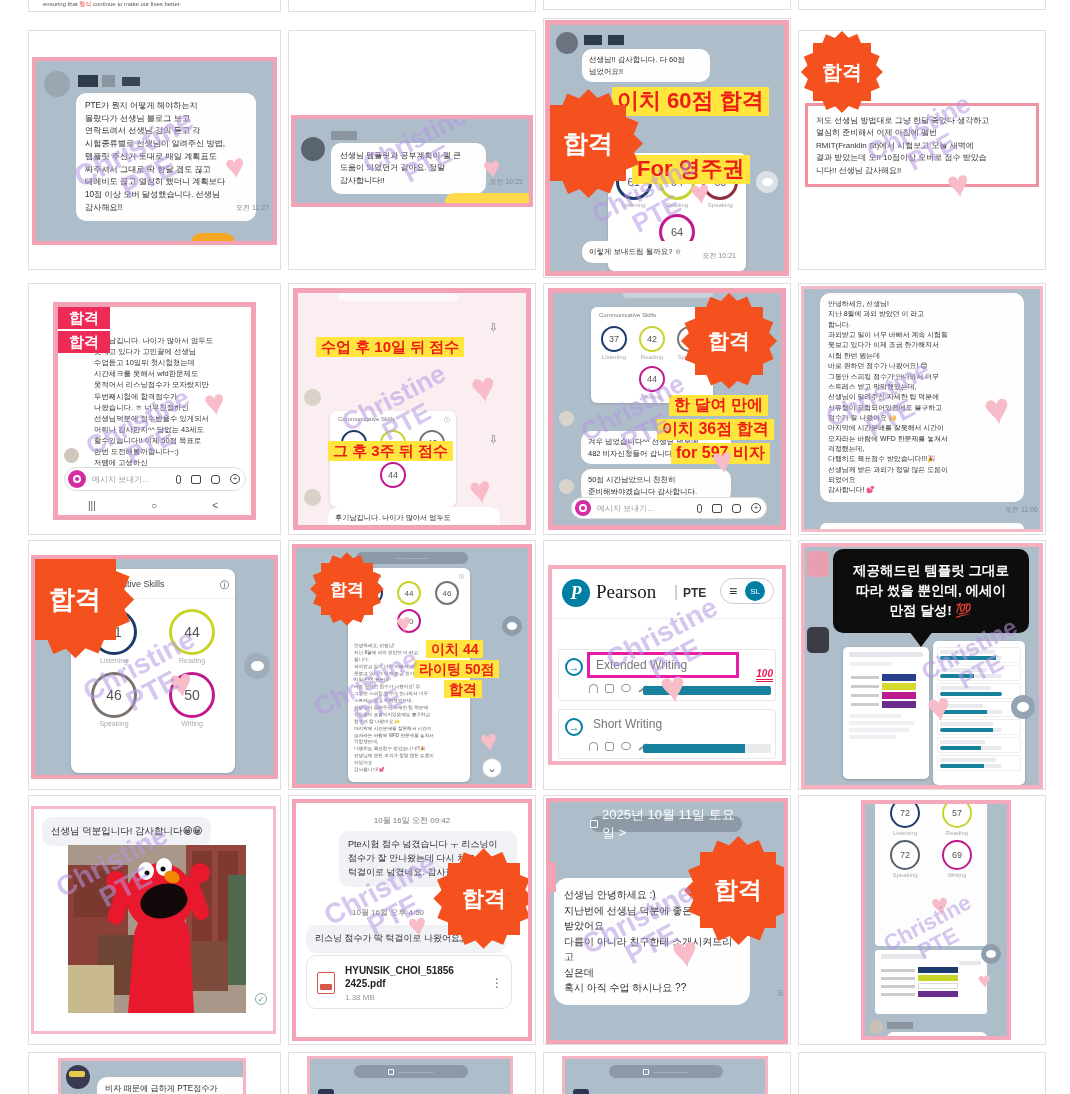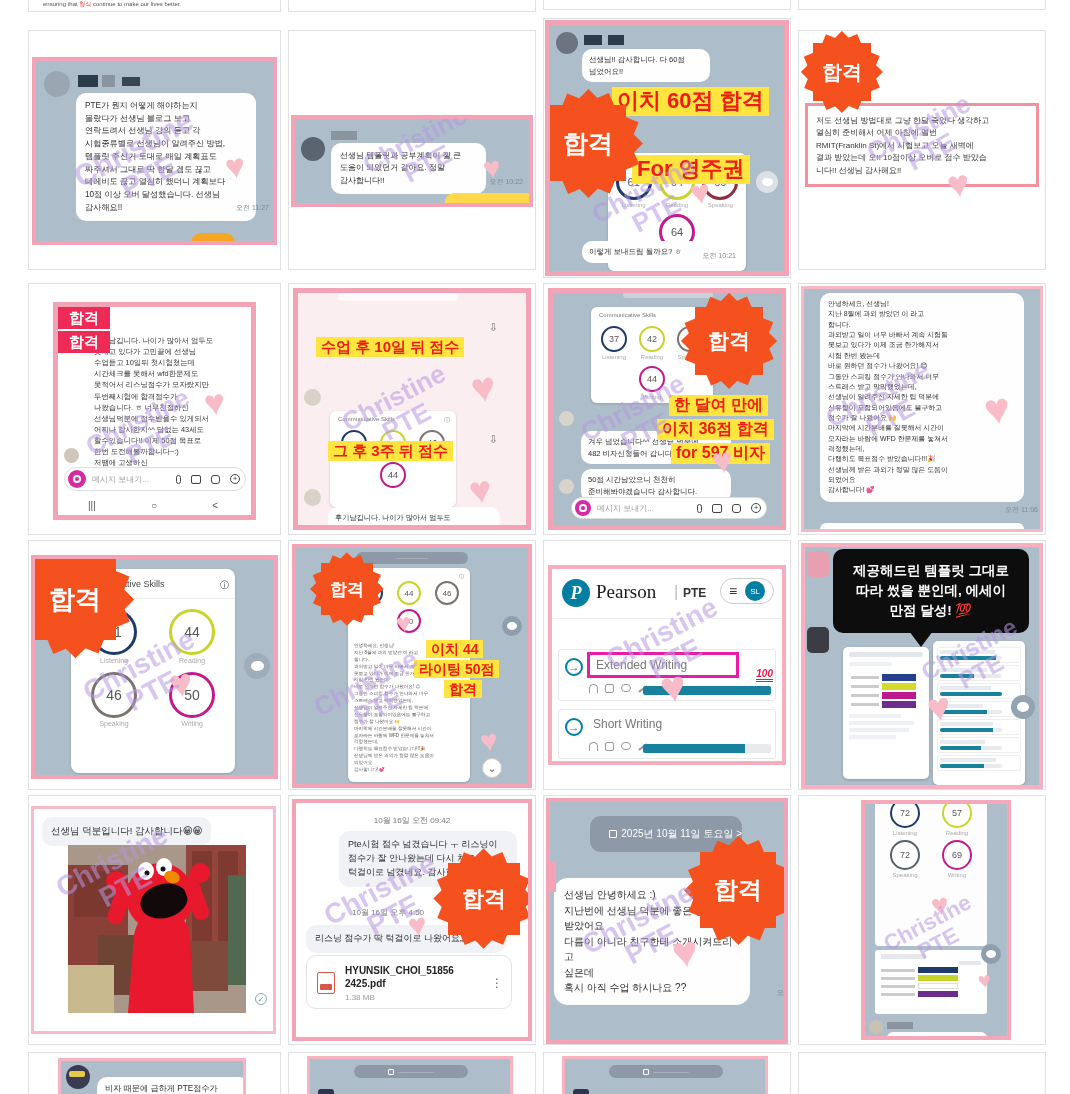--- a/index.html
+++ b/index.html
@@ -707,21 +707,21 @@
       </div>
       <div class="wm" style="left:30px;top:70px;font-size:28px;">
           <div>Christine</div>
           <div>PTE</div>
         </div>
     </div>
   </div>
 
   <div class="card" style="left:543px;top:795px;width:248px;height:250px;">
     <div class="frame kak" style="left:2px;top:2px;width:242px;height:246px;border-color:#f3a3b6;">
-      <div class="dpill" style="left:40px;top:14px;width:152px;height:36px;font-size:10px;justify-content:flex-end;">
+      <div class="dpill" style="left:40px;top:14px;width:152px;height:16px;font-size:13px;justify-content:flex-end;">
         <span class="calic"></span>
         <span>2025년 10월 11일 토요일 &gt;</span>
       </div>
       <div class="burst" style="right:-6px;top:36px;width:104px;height:104px;">
           <i></i>
           <i></i>
           <i></i>
           <i></i>
           <span style="font-size:24px;">합격</span>
         </div>

